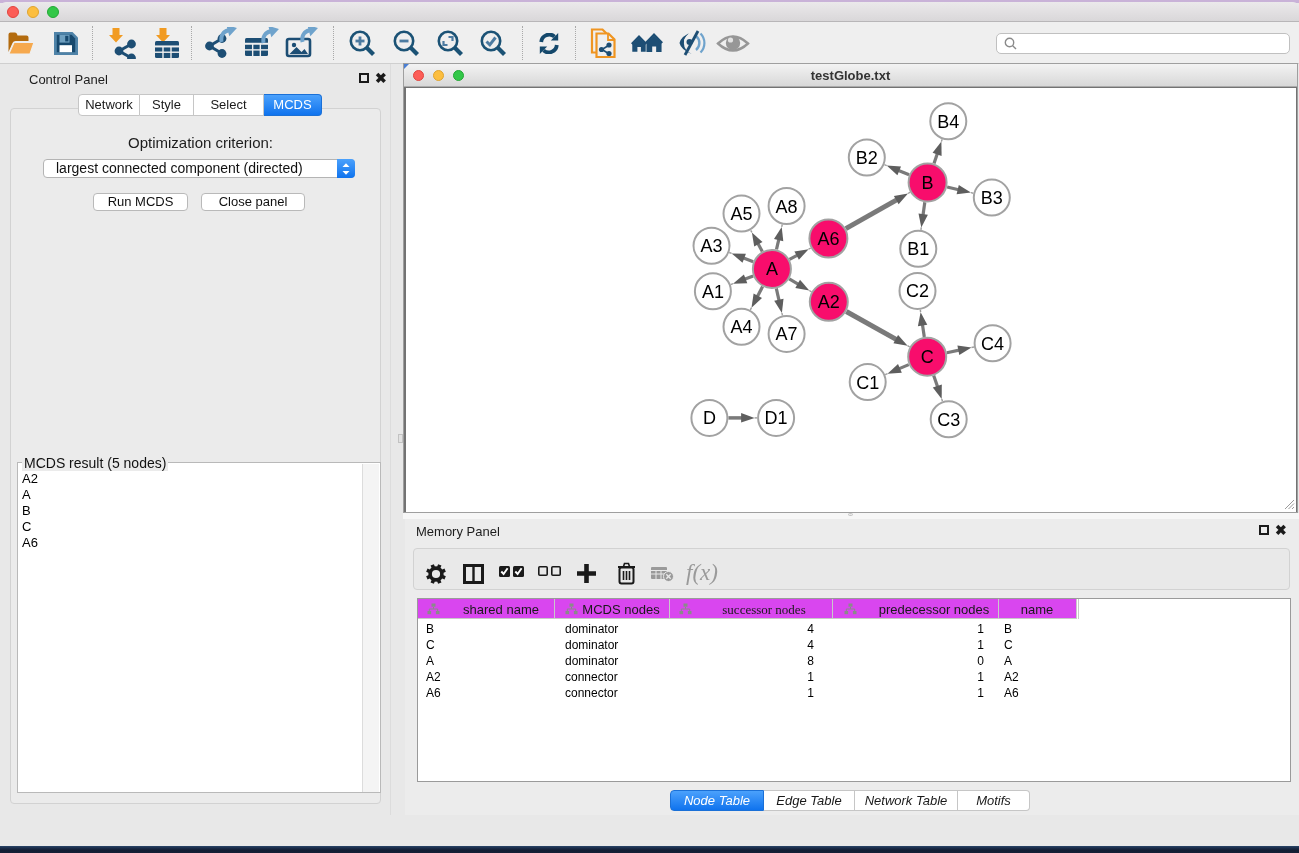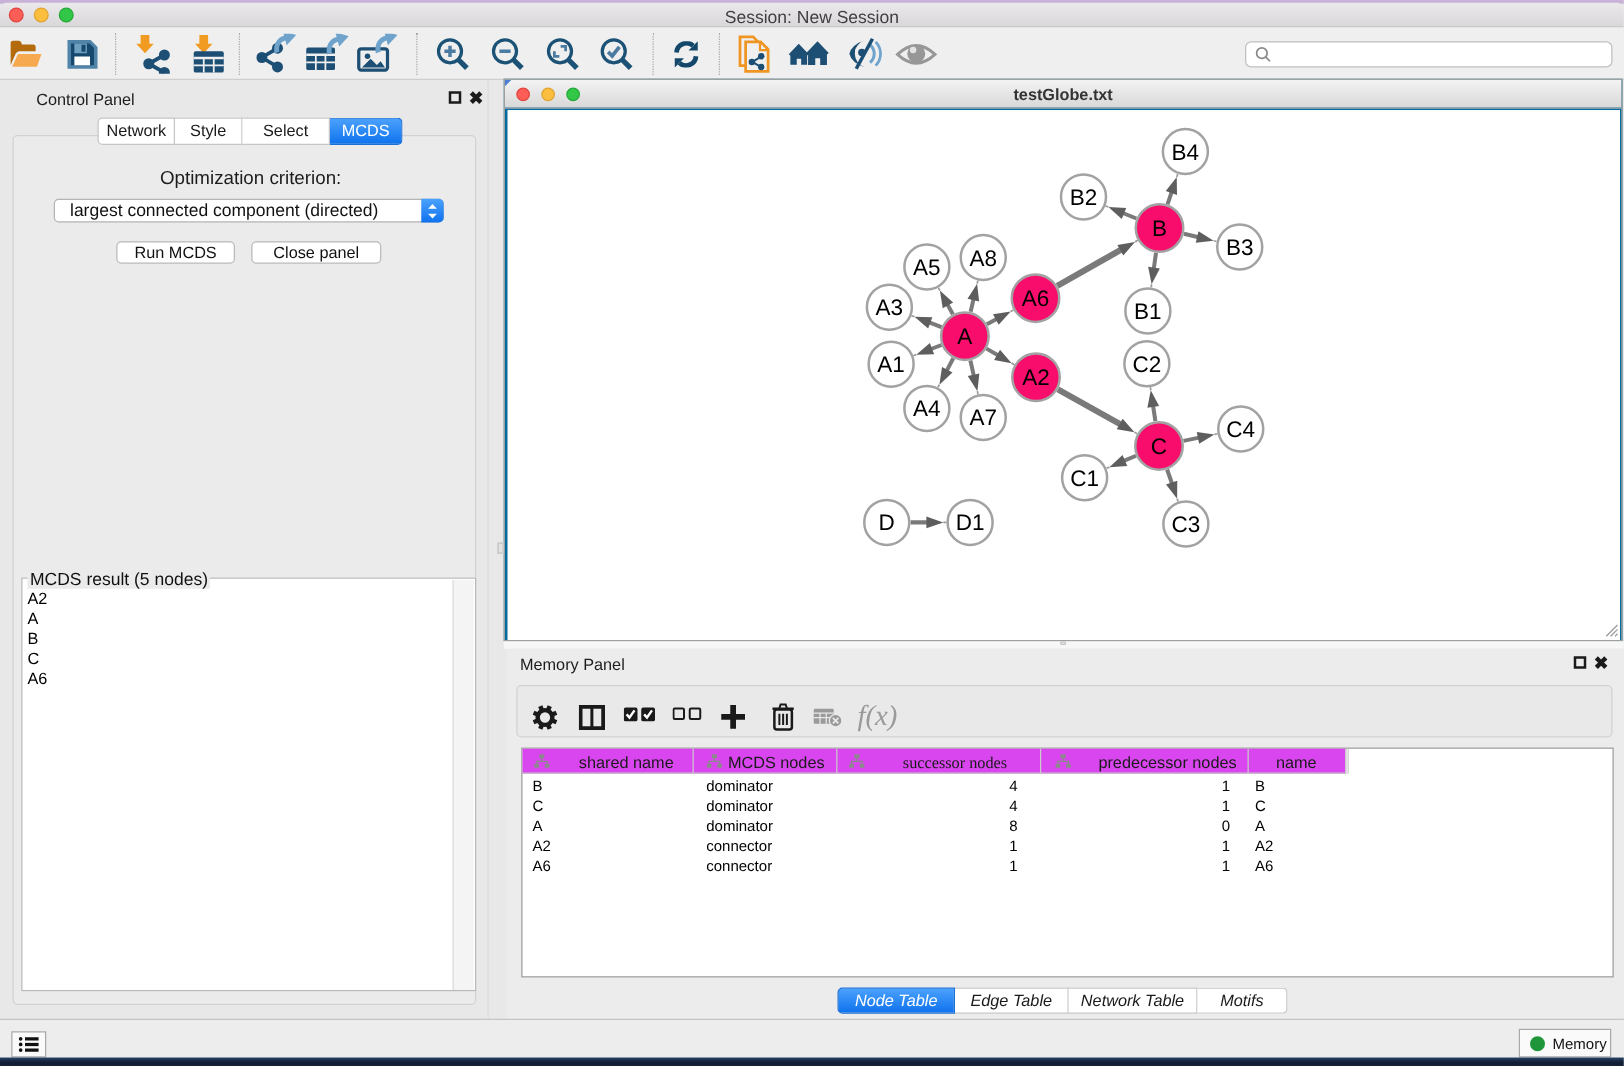--- a/index.html
+++ b/index.html
@@ -51,21 +51,21 @@
 #fieldset { position:absolute; left:7px; top:354px; width:364px; height:331px;
   background:#fff; border:1px solid #b9b9b9; }
 #fs-legend { position:absolute; left:4px; top:-8px; background:#ebebeb;
   font-size:14px; color:#111; padding:0 2px; }
 #fs-list { position:absolute; left:1px; top:8px; font-size:13px; line-height:16px; color:#000; }
 #fs-scroll { position:absolute; right:1px; top:1px; width:17px; height:328px;
   background:#f4f4f4; border-left:1px solid #dcdcdc; }
 
 
 #netwin { position:absolute; left:403px; top:63px; width:895px; height:450px;
-  border:1px solid #9f9f9f; background:#0369a1; }
+  border:1px solid #9f9f9f; background:#737373; }
 #nw-titlebar { position:absolute; left:0; top:0; width:893px; height:23px;
   background:linear-gradient(#f3f3f3,#d8d8d8); border-bottom:1px solid #ababab; }
 #nw-title { position:absolute; left:0; right:0; top:4px; text-align:center;
   font-size:13px; font-weight:bold; color:#333; }
 #nw-canvas { position:absolute; left:2px; top:24px; width:890px; height:424px; background:#fff; }
 
 
 #tpanel { position:absolute; left:405px; top:519px; width:894px; height:296px;
   background:#ececec; }
 #tp-toolbar { position:absolute; left:8px; top:29px; width:877px; height:42px;
@@ -93,21 +93,20 @@
 </style>
 </head>
 <body>
 <div id="app">
   <div id="purpletop"></div>
 
   <div id="titlebar">
     <div class="tl" style="left:7px;background:#fc5d57;border:1px solid #e2443e;"></div>
     <div class="tl" style="left:27px;background:#fcbe3f;border:1px solid #e0a42e;"></div>
     <div class="tl" style="left:47px;background:#33c748;border:1px solid #23a835;"></div>
-    <div class="title">Session: New Session</div>
   </div>
 
   <div id="toolbar">
     <svg class="abs" style="left:7px;top:9px" width="28" height="24" viewBox="0 0 28 24">
 <path d="M1.5 21 L1.5 3.5 Q1.5 1.5 3.5 1.5 L8 1.5 Q9.5 1.5 10 3 L10.5 4.5 L19.5 4.5 Q21.5 4.5 21.5 6.5 L21.5 10 L8.5 10 Q6.5 10 5.5 12 Z" fill="#b36b0e"></path>
 <path d="M7 11.5 L27 11.5 L23 23 L1.8 23 Z" fill="#f6a94e" stroke="#efefef" stroke-width="1.2"></path>
 </svg>
     <svg class="abs" style="left:53px;top:9px" width="26" height="25" viewBox="0 0 26 25">
 <path d="M1 1 L19.5 1 L25 6.5 L25 24 L1 24 Z" fill="#4f83a8"></path>
 <path d="M3.8 3.8 L18.6 3.8 L22.2 7.4 L22.2 21.2 L3.8 21.2 Z" fill="#17496e"></path>
@@ -512,30 +511,14 @@
       <div class="bottab first" style="width:94px;background:linear-gradient(#4ba1fc,#0f73ee);color:#fff;border-color:#1a70d7;border-radius:4px 0 0 4px;border-left:1px solid #1a70d7;">Node Table</div>
       <div class="bottab" style="width:91px;">Edge Table</div>
       <div class="bottab" style="width:103px;">Network Table</div>
       <div class="bottab" style="width:72px;border-radius:0 4px 4px 0;">Motifs</div>
     </div>
   </div>
 
   <div class="abs" style="left:398px;top:434px;width:5px;height:9px;background:#e2e2e2;border:1px solid #c2c2c2;"></div>
   <div class="abs" style="left:848px;top:513px;width:5px;height:3px;background:#e8e8e8;border:1px solid #c6c6c6;border-radius:2px;"></div>
 
-  <div id="statusbar">
-    <div id="listbtn">
-      <svg width="16" height="13" viewBox="0 0 16 13" style="position:absolute;left:5px;top:3px;">
-        <circle cx="1.5" cy="2" r="1.5" fill="#111"></circle>
-          <rect x="5" y="0.8" width="11" height="2.6" fill="#111"></rect>
-        <circle cx="1.5" cy="6.5" r="1.5" fill="#111"></circle>
-          <rect x="5" y="5.3" width="11" height="2.6" fill="#111"></rect>
-        <circle cx="1.5" cy="11" r="1.5" fill="#111"></circle>
-          <rect x="5" y="9.8" width="11" height="2.6" fill="#111"></rect>
-      </svg>
-    </div>
-    <div id="membtn">
-      <div style="position:absolute;left:8px;top:5px;width:12px;height:12px;border-radius:50%;background:#1e9639;"></div>
-      <div style="position:absolute;left:26px;top:4px;">Memory</div>
-    </div>
-  </div>
   <div id="strip"></div>
 </div>
 
 </body></html>

